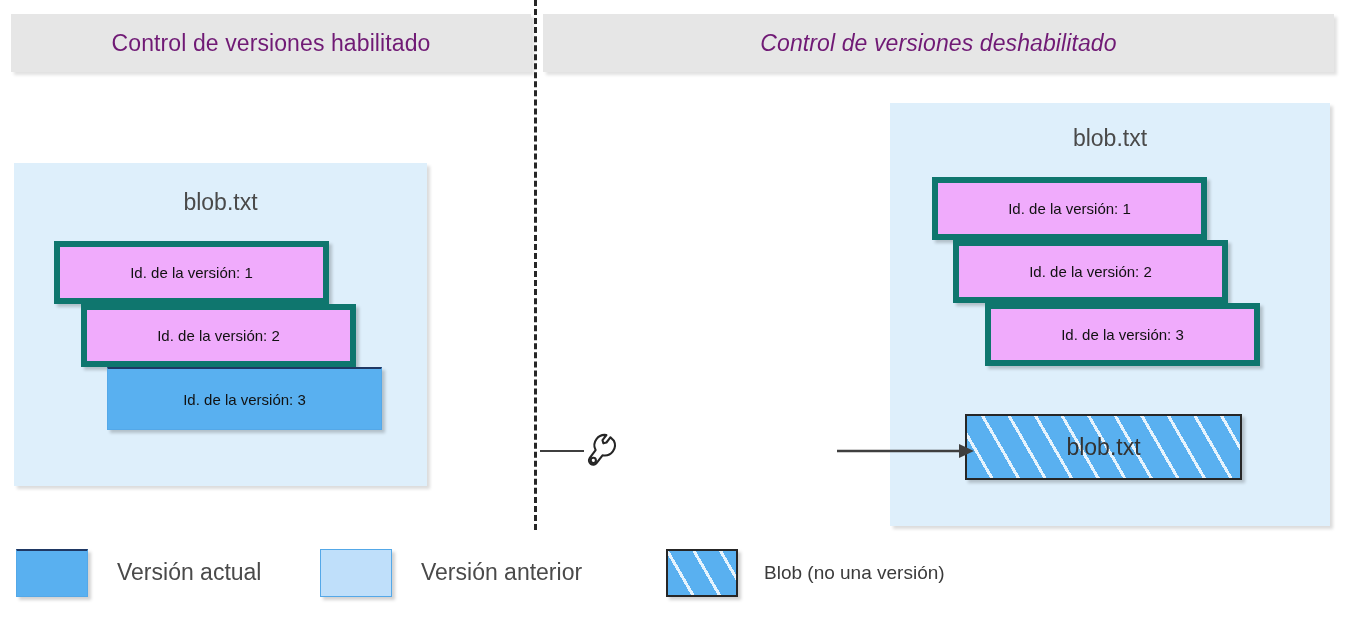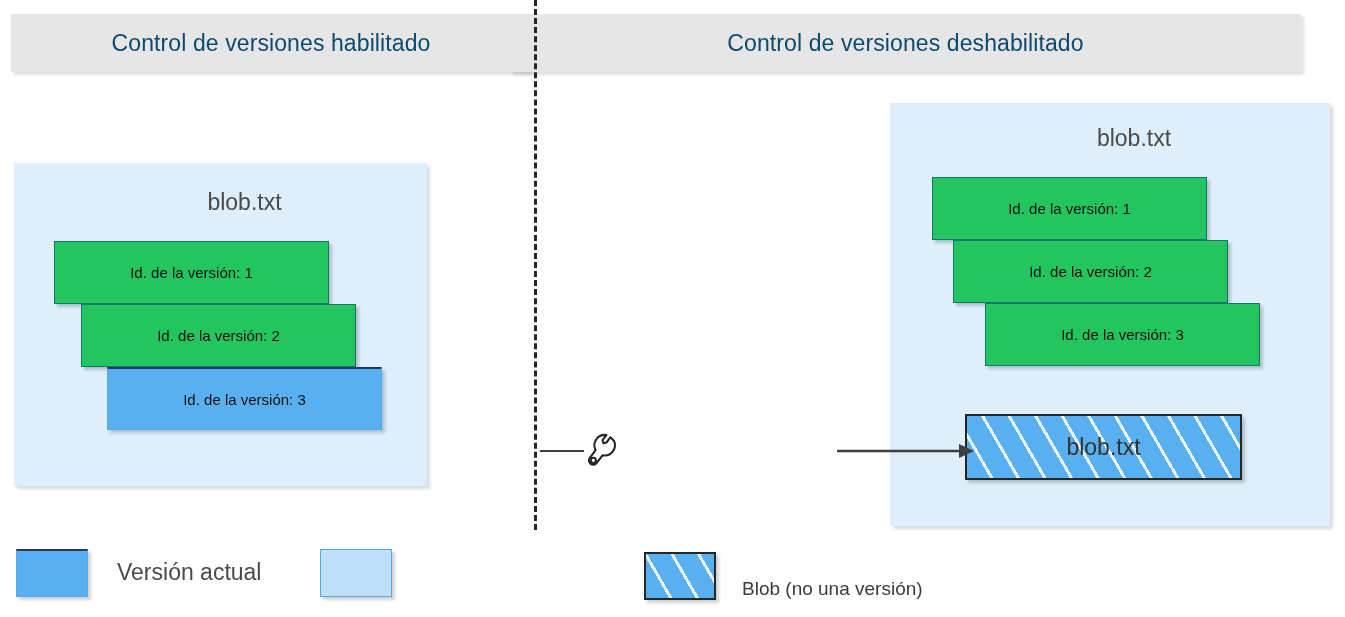--- a/index.html
+++ b/index.html
@@ -28,65 +28,64 @@
     position: absolute;
     background: #e6e6e6;
     box-shadow: 3px 3px 3px rgba(0,0,0,0.12);
     display: flex;
     align-items: center;
     justify-content: center;
     box-sizing: border-box;
   }
   .header-bar .header-text {
     font-size: 23px;
-    color: #0c4a6e;
+    color: #701a75;
     white-space: nowrap;
     letter-spacing: 0.1px;
   }
   #header-left  { left: 11px;  top: 14px; width: 520px; height: 58px; }
-  #header-right { left: 510px; top: 14px; width: 791px; height: 58px; }
+  #header-right { left: 543px; top: 14px; width: 791px; height: 58px; font-style: italic; }
 
   
   #divider {
     position: absolute;
     left: 534px;
     top: 0px;
     width: 0px;
     height: 530px;
     border-left: 3px dashed #262626;
   }
 
   
   .panel {
     position: absolute;
     background: #deeffb;
     box-shadow: 3px 3px 3px rgba(0,0,0,0.14);
     box-sizing: border-box;
-    padding-left: 24px;
   }
   #panel-left  { left: 14px;  top: 163px; width: 413px; height: 323px; }
   #panel-right { left: 890px; top: 103px; width: 440px; height: 423px; }
 
   .panel-title {
     position: absolute;
     width: 100%;
     text-align: center;
     font-size: 23px;
     color: #4a4a4a;
     white-space: nowrap;
   }
   #panel-left  .panel-title { top: 26px; }
   #panel-right .panel-title { top: 22px; }
 
   
   .vcard {
     position: absolute;
     box-sizing: border-box;
-    background: #22c55e;
-    border: 1px solid #0f766e;
+    background: #f0abfc;
+    border: 6px solid #0f766e;
     box-shadow: 3px 3px 3px rgba(0,0,0,0.20);
     display: flex;
     align-items: center;
     justify-content: center;
   }
   .vcard .vcard-text {
     font-size: 15px;
     color: #111111;
     white-space: nowrap;
   }
@@ -207,21 +206,21 @@
   .legend-label {
     font-size: 23px;
     color: #4a4a4a;
     white-space: nowrap;
     margin-left: 29px;
   }
   .legend-label.small { font-size: 19px; color: #3b3b3b; margin-left: 26px; }
 
   #legend-current  { left: 0px; align-items: center;   }
   #legend-previous { left: 304px; }
-  #legend-blob     { left: 628px; align-items: flex-end; }
+  #legend-blob     { left: 650px; }
 </style>
 </head>
 <body>
 
 <div id="stage">
 
   <div class="header-bar" id="header-left">
     <span class="header-text">Control de versiones habilitado</span>
   </div>
   <div class="header-bar" id="header-right">
@@ -284,20 +283,21 @@
     </svg>
   </div>
 
   <div id="legend">
     <div class="legend-item" id="legend-current">
       <span class="legend-swatch current"></span>
       <span class="legend-label">Versión actual</span>
     </div>
     <div class="legend-item" id="legend-previous">
       <span class="legend-swatch previous"></span>
+      <span class="legend-label">Versión anterior</span>
     </div>
     <div class="legend-item" id="legend-blob">
       <span class="legend-swatch blob"></span>
       <span class="legend-label small">Blob (no una versión)</span>
     </div>
   </div>
 
 </div>
 
 </body></html>

